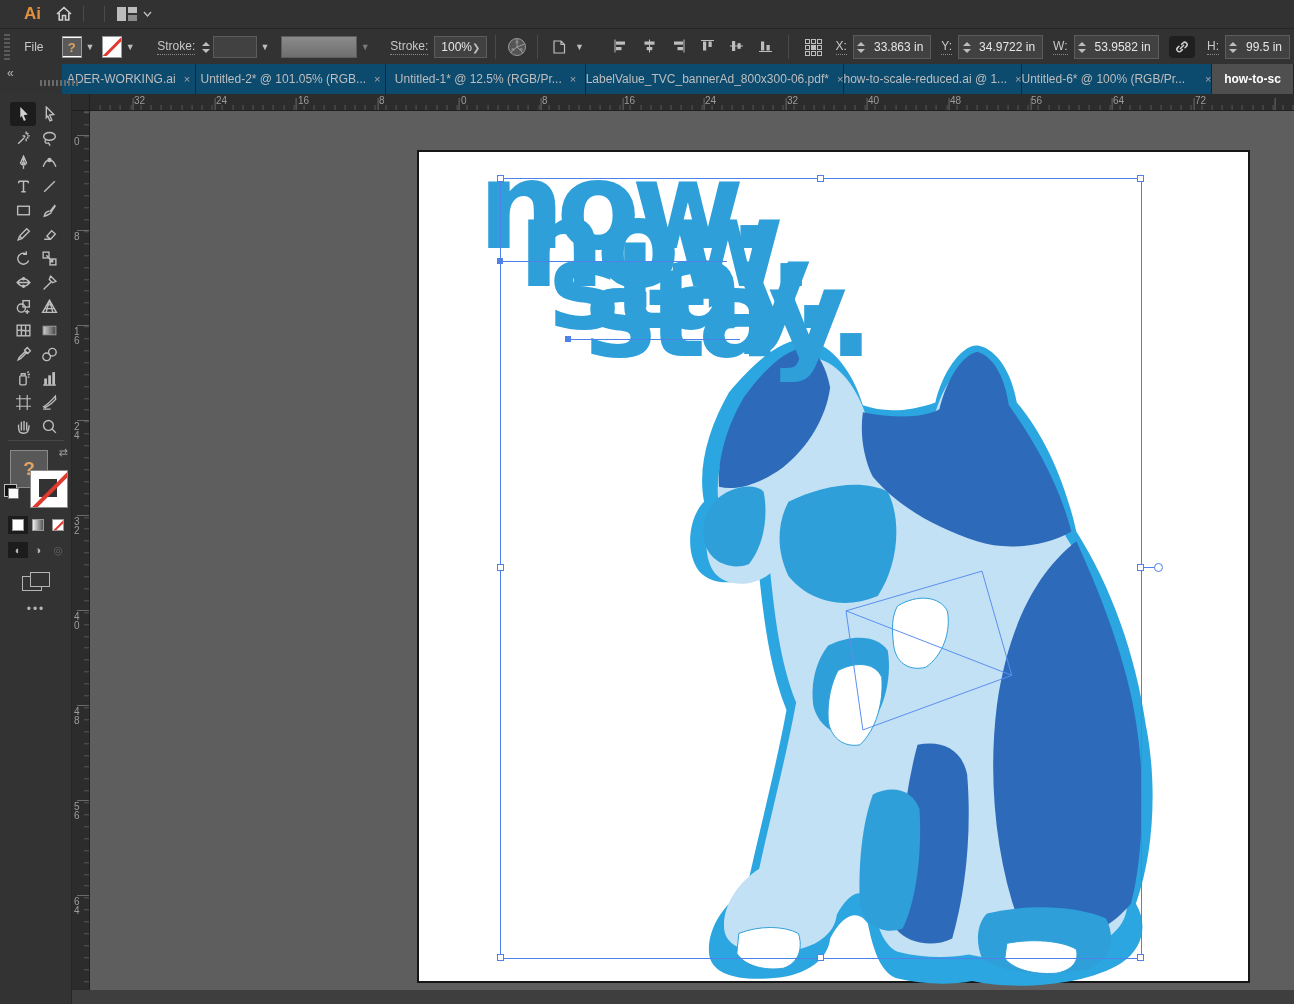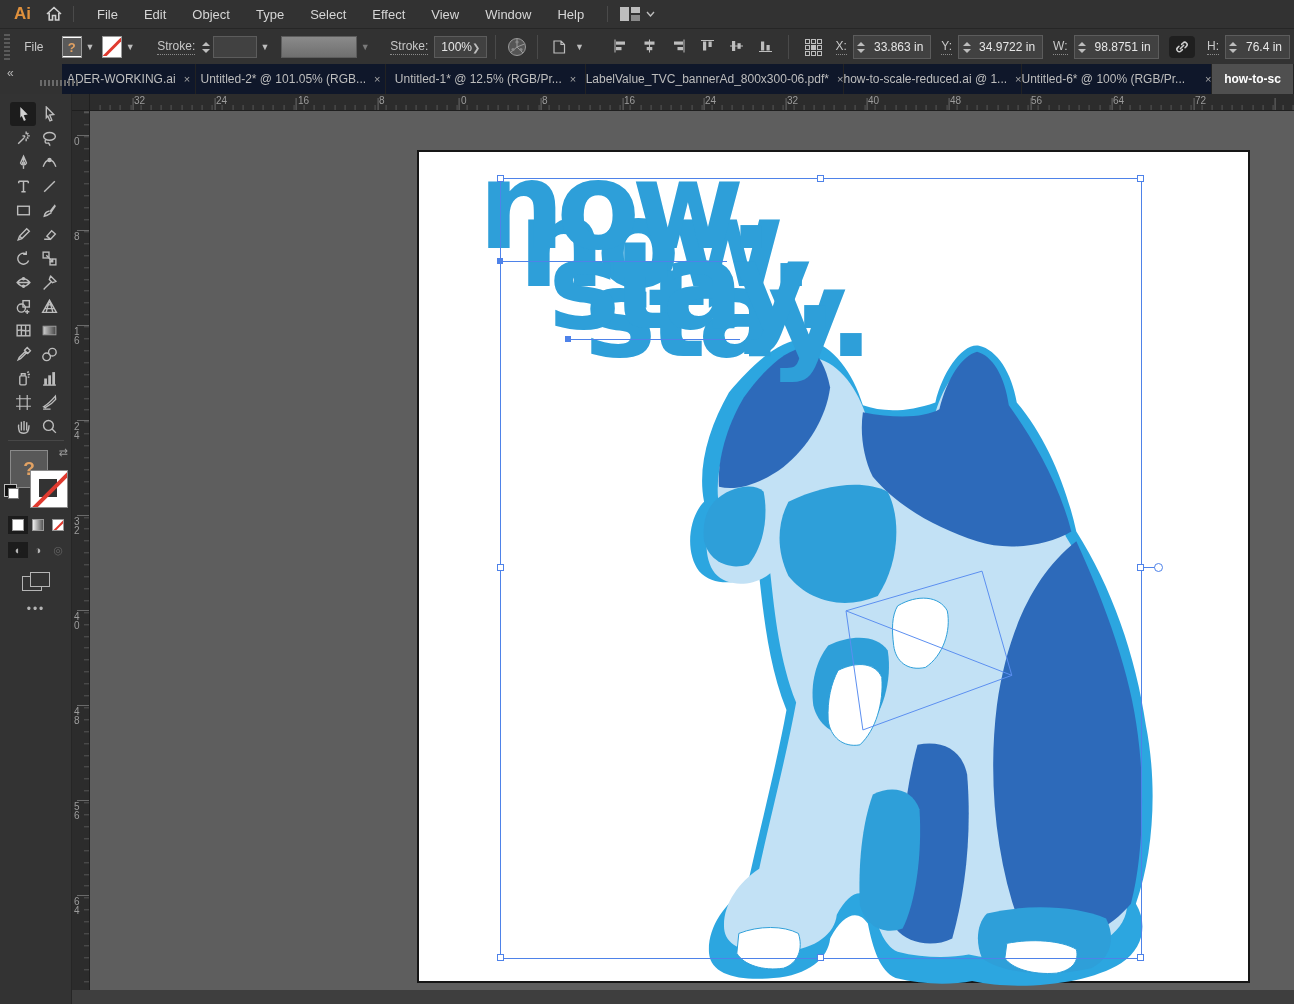--- a/index.html
+++ b/index.html
@@ -3,21 +3,21 @@
 <meta charset="utf-8">
 <style>
   html,body{margin:0;padding:0;background:#222;}
   #app{position:relative;width:1294px;height:1004px;background:#323232;overflow:hidden;
        font-family:"Liberation Sans",sans-serif;-webkit-font-smoothing:antialiased;}
   .abs{position:absolute;}
 
   
   #menubar{position:absolute;left:0;top:0;width:1294px;height:28px;background:#323232;
            display:flex;align-items:center;color:#d6d6d6;font-size:13px;}
-  #ai-logo{color:#e0913d;font-weight:bold;font-size:17px;margin:0 10px 0 14px;}
+  #ai-logo{color:#e0913d;font-weight:bold;font-size:17px;margin:0 10px 0 24px;}
   .mb-sep{width:1px;height:16px;background:#4a4a4a;margin:0 10px;}
   .menu-item{padding:0 13px;cursor:default;}
   #home-icon{width:18px;height:18px;margin-left:4px;}
   #ws-icon{display:flex;align-items:center;gap:6px;margin-left:2px;}
 
   
   #controlbar{position:absolute;left:0;top:28px;width:1294px;height:36px;background:#323232;
               border-top:1px solid #262626;border-bottom:1px solid #262626;
               display:flex;align-items:center;color:#c8c8c8;font-size:12px;}
   #cb-grip{width:7px;height:26px;margin:0 8px 0 4px;
@@ -52,21 +52,21 @@
             justify-content:center;margin:0 6px;}
   #profile-dd{width:84px;height:20px;background:linear-gradient(to bottom,#8a8a8a,#6f6f6f);
               border:1px solid #5c5c5c;margin-left:4px;}
 
   
   #tabsbar{position:absolute;left:0;top:64px;width:1294px;height:30px;background:#2d2d2d;display:flex;}
   #tabs-head{width:62px;height:30px;background:#323232;position:relative;flex:0 0 auto;}
   #collapse-icon{position:absolute;left:7px;top:2px;color:#b5b5b5;font-size:12px;}
   #tabs-grip{position:absolute;left:40px;top:16px;width:38px;height:6px;
      background:repeating-linear-gradient(to right,#6a6a6a 0 2px,transparent 2px 4px);}
-  .tab{height:30px;box-sizing:border-box;background:#0f172a;border-right:1px solid #222;
+  .tab{height:30px;box-sizing:border-box;background:#0c4a6e;border-right:1px solid #222;
        display:flex;align-items:center;justify-content:center;gap:8px;color:#bdbdbd;font-size:12px;
        overflow:hidden;white-space:nowrap;flex:0 0 auto;}
   .tab.active{background:#4f4f4f;color:#fff;font-weight:bold;}
   .tab .x{font-size:11px;color:#a5a5a5;}
 
   
   #toolbar{position:absolute;left:0;top:94px;width:72px;height:910px;background:#333333;
            border-right:1px solid #262626;box-sizing:border-box;}
   #tools{position:absolute;left:10px;top:8px;display:grid;grid-template-columns:26px 26px;grid-auto-rows:24px;}
   .tool{width:26px;height:24px;display:flex;align-items:center;justify-content:center;border-radius:3px;position:relative;}
@@ -146,21 +146,20 @@
 <div id="app">
 
   <div id="menubar">
     <span id="ai-logo">Ai</span>
     <span id="home-icon">
       <svg width="18" height="18" viewBox="0 0 18 18">
           <path d="M2 9 L9 2.5 L16 9 M4.2 8 V15 H7.5 V10.5 H10.5 V15 H13.8 V8" fill="none" stroke="#cfcfcf" stroke-width="1.6"></path>
         </svg>
     </span>
     <span class="mb-sep"></span>
-    <span id="menu-items"><span class="menu-item">File</span><span class="menu-item">Edit</span><span class="menu-item">Object</span><span class="menu-item">Type</span><span class="menu-item">Select</span><span class="menu-item">Effect</span><span class="menu-item">View</span><span class="menu-item">Window</span><span class="menu-item">Help</span></span>
     <span class="mb-sep"></span>
     <span id="ws-icon">
       <svg width="20" height="14" viewBox="0 0 20 14">
           <rect x="0" y="0" width="9" height="14" fill="#bdbdbd"></rect>
           <rect x="11" y="0" width="9" height="6" fill="#bdbdbd"></rect>
           <rect x="11" y="8" width="9" height="6" fill="#8a8a8a"></rect>
         </svg>
       <svg width="9" height="6" viewBox="0 0 9 6">
           <path d="M1 1 L4.5 5 L8 1" fill="none" stroke="#bdbdbd" stroke-width="1.4"></path>
         </svg>
@@ -272,34 +271,34 @@
           <i class="dn"></i>
         </span>
       <span class="val">34.9722 in</span>
     </span>
     <span class="cb-ulabel">W:</span>
     <span class="fieldgroup">
       <span class="stepper">
           <i class="up"></i>
           <i class="dn"></i>
         </span>
-      <span class="val">98.8751 in</span>
+      <span class="val">53.9582 in</span>
     </span>
     <span id="link-btn">
       <svg width="16" height="16" viewBox="0 0 16 16">
           <path d="M6.3 9.7 L9.7 6.3 M5 7.2 L3.6 8.6 a2.4 2.4 0 0 0 3.4 3.4 L8.4 10.6 M11 8.8 L12.4 7.4 a2.4 2.4 0 0 0 -3.4 -3.4 L7.6 5.4" fill="none" stroke="#cfcfcf" stroke-width="1.5" stroke-linecap="round"></path>
         </svg>
     </span>
     <span class="cb-ulabel">H:</span>
     <span class="fieldgroup">
       <span class="stepper">
           <i class="up"></i>
           <i class="dn"></i>
         </span>
-      <span class="val">76.4 in</span>
+      <span class="val">99.5 in</span>
     </span>
   </div>
 
   <div id="tabsbar">
     <div id="tabs-head">
       <span id="collapse-icon">«</span>
       <span id="tabs-grip"></span>
     </div>
 
   <div class="tab" style="width: 134px;">

